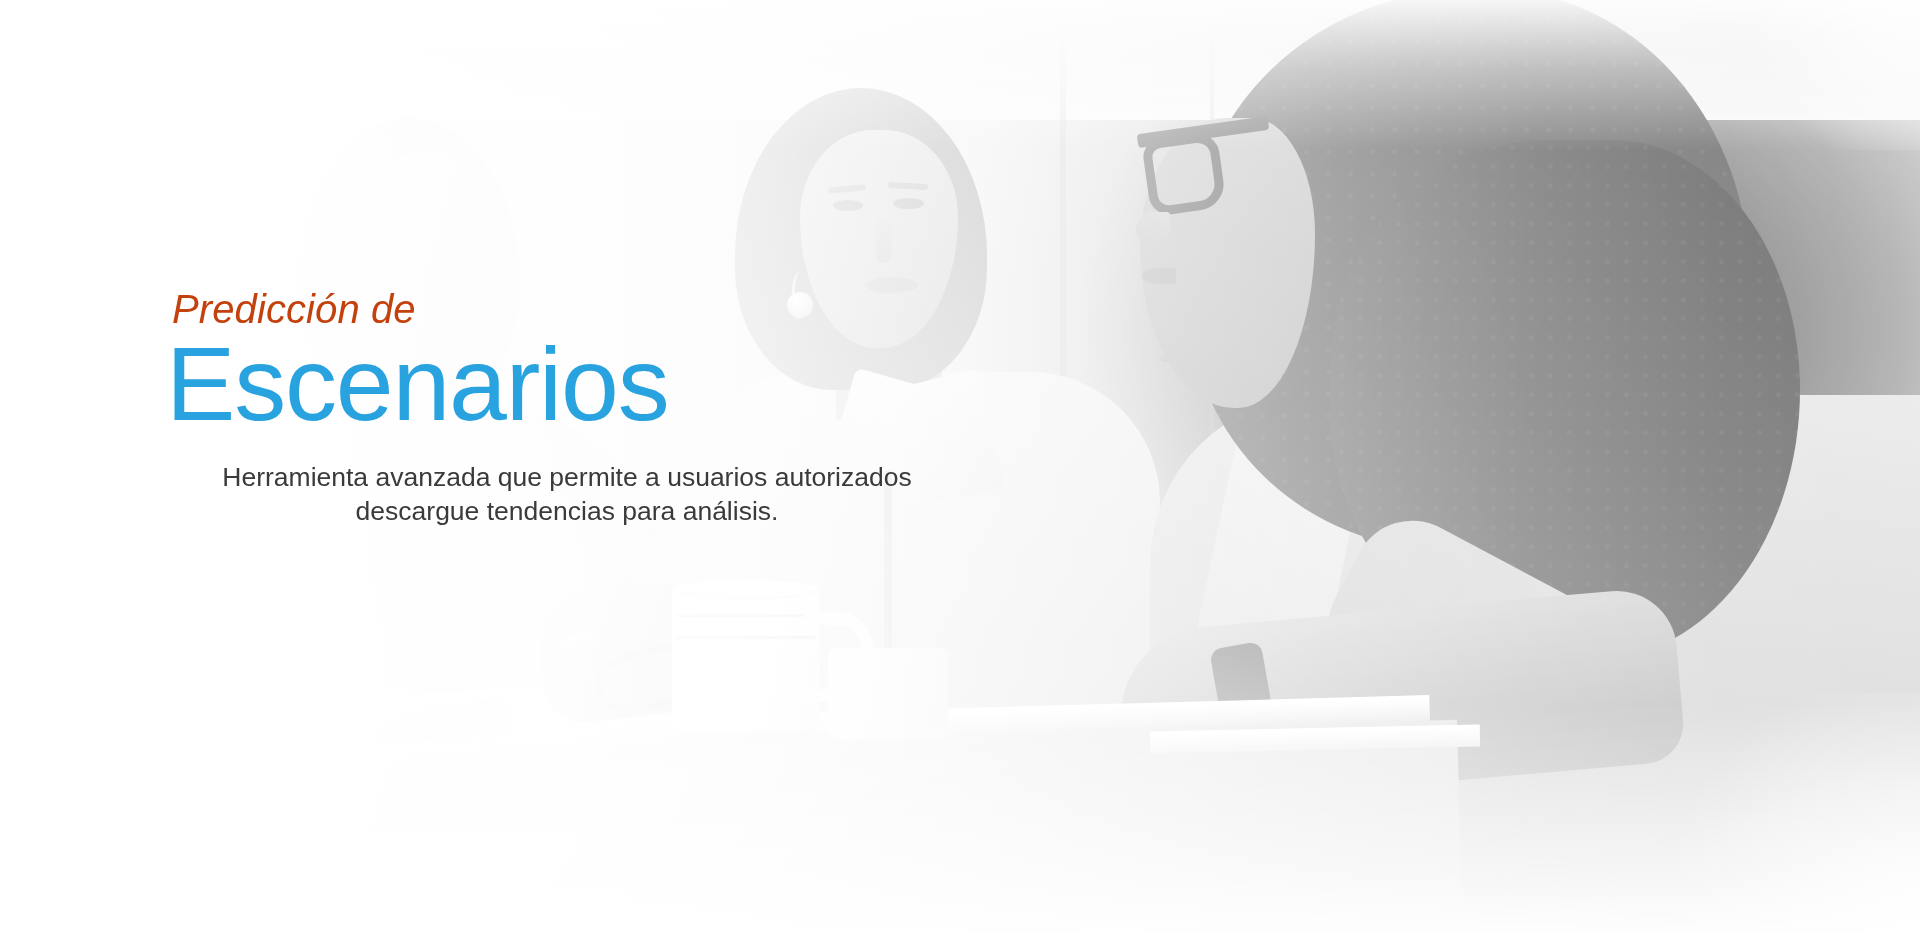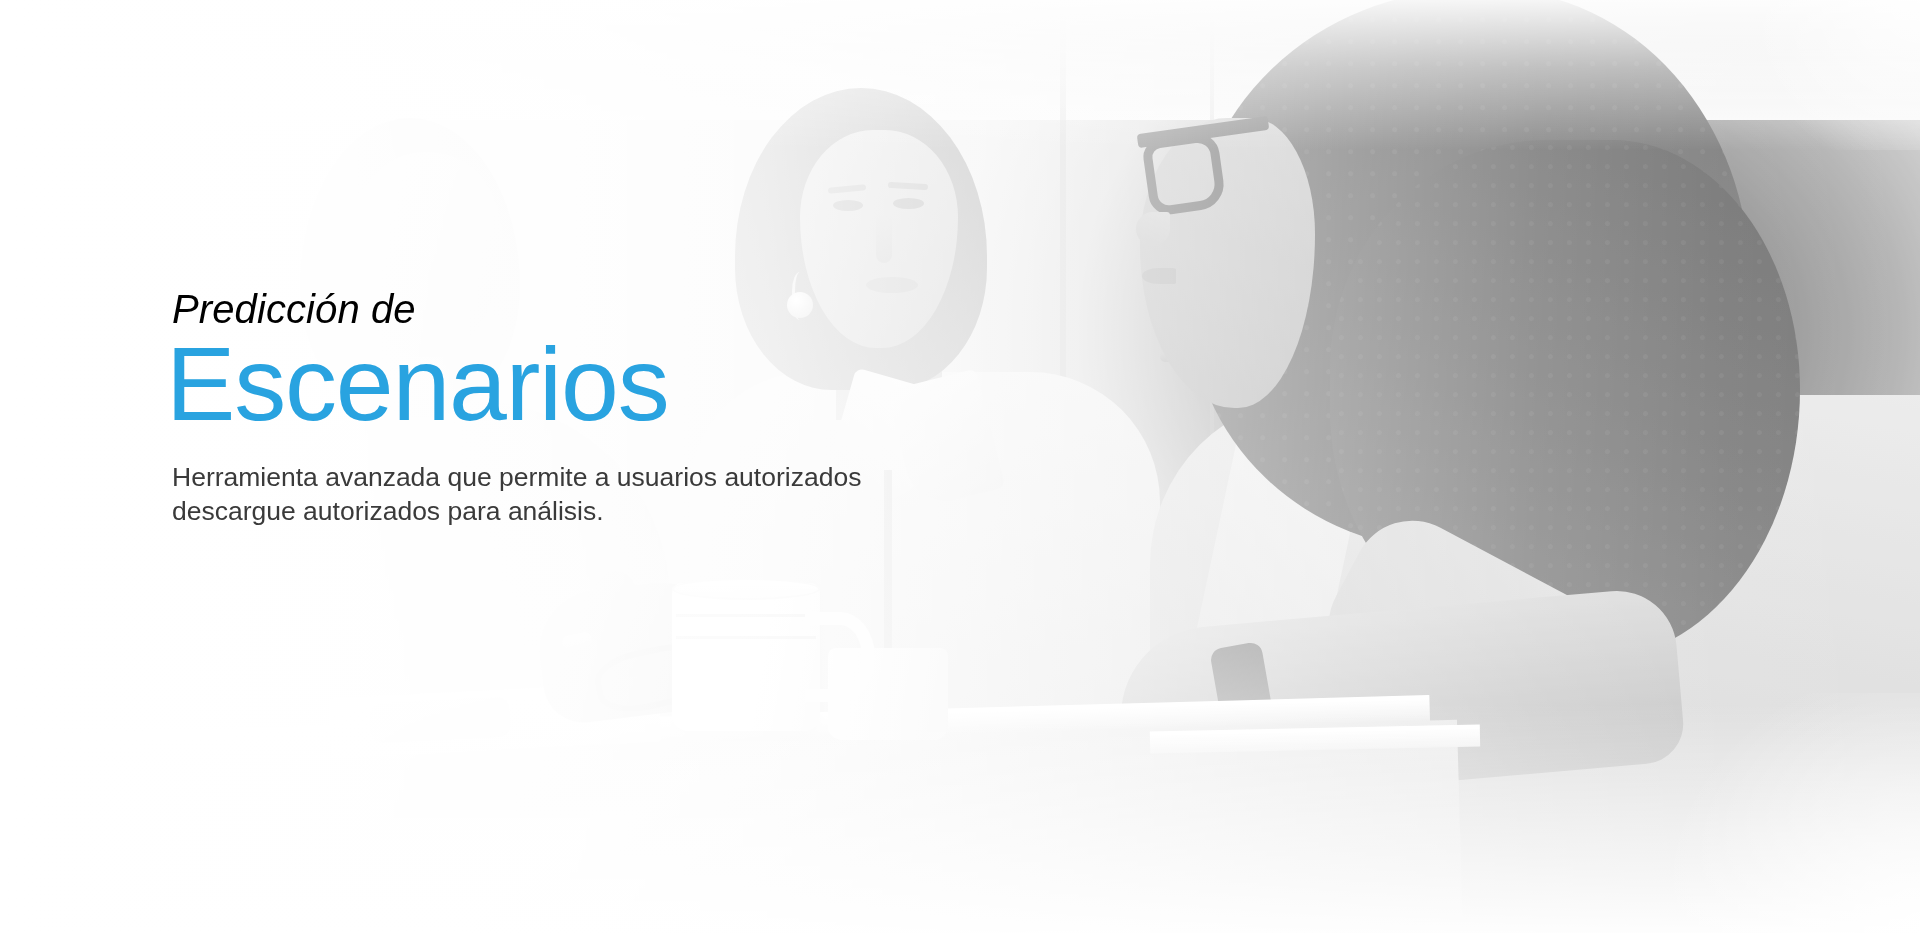--- a/index.html
+++ b/index.html
@@ -308,42 +308,42 @@
     width:820px;
     z-index:20;
   }
   .eyebrow{
     font-family:"Liberation Sans", sans-serif;
     font-style:italic;
     font-weight:400;
     font-size:40px;
     line-height:1.05;
     letter-spacing:.1px;
-    color:#000000;
+    color:#c2410c;
   }
   .headline{
     font-family:"Liberation Sans", sans-serif;
     font-weight:400;
     font-size:104px;
     line-height:1.0;
     letter-spacing:-1.2px;
     color:#29a3e0;
     margin-top:2px;
     margin-left:-6px;
   }
   .lede{
     margin-top:24px;
     font-family:"Liberation Sans", sans-serif;
     font-weight:400;
     font-size:26.5px;
     line-height:1.30;
     color:#3a3a3a;
     max-width:790px;
   }
-  .lede span{ display:block; white-space:nowrap; }
+  .lede span{ display:block; white-space:nowrap;text-align:center; }
 </style>
 </head>
 <body>
 
 <div class="hero">
 
   <div class="photo">
     <div class="photo-base"></div>
     <div class="wall-top"></div>
     <div class="wall-seam"></div>
@@ -410,17 +410,17 @@
   <div class="vignette-corner-tl"></div>
   <div class="vignette-corner-bl"></div>
   <div class="vignette-corner-br"></div>
   <div class="vignette-corner-tr"></div>
 
   <div class="hero-content">
     <div class="eyebrow">Predicción de</div>
     <h1 class="headline">Escenarios</h1>
     <p class="lede">
       <span>Herramienta avanzada que permite a usuarios autorizados</span>
-      <span>descargue autorizados para análisis.</span>
+      <span>descargue tendencias para análisis.</span>
     </p>
   </div>
 
 </div>
 
 </body></html>

